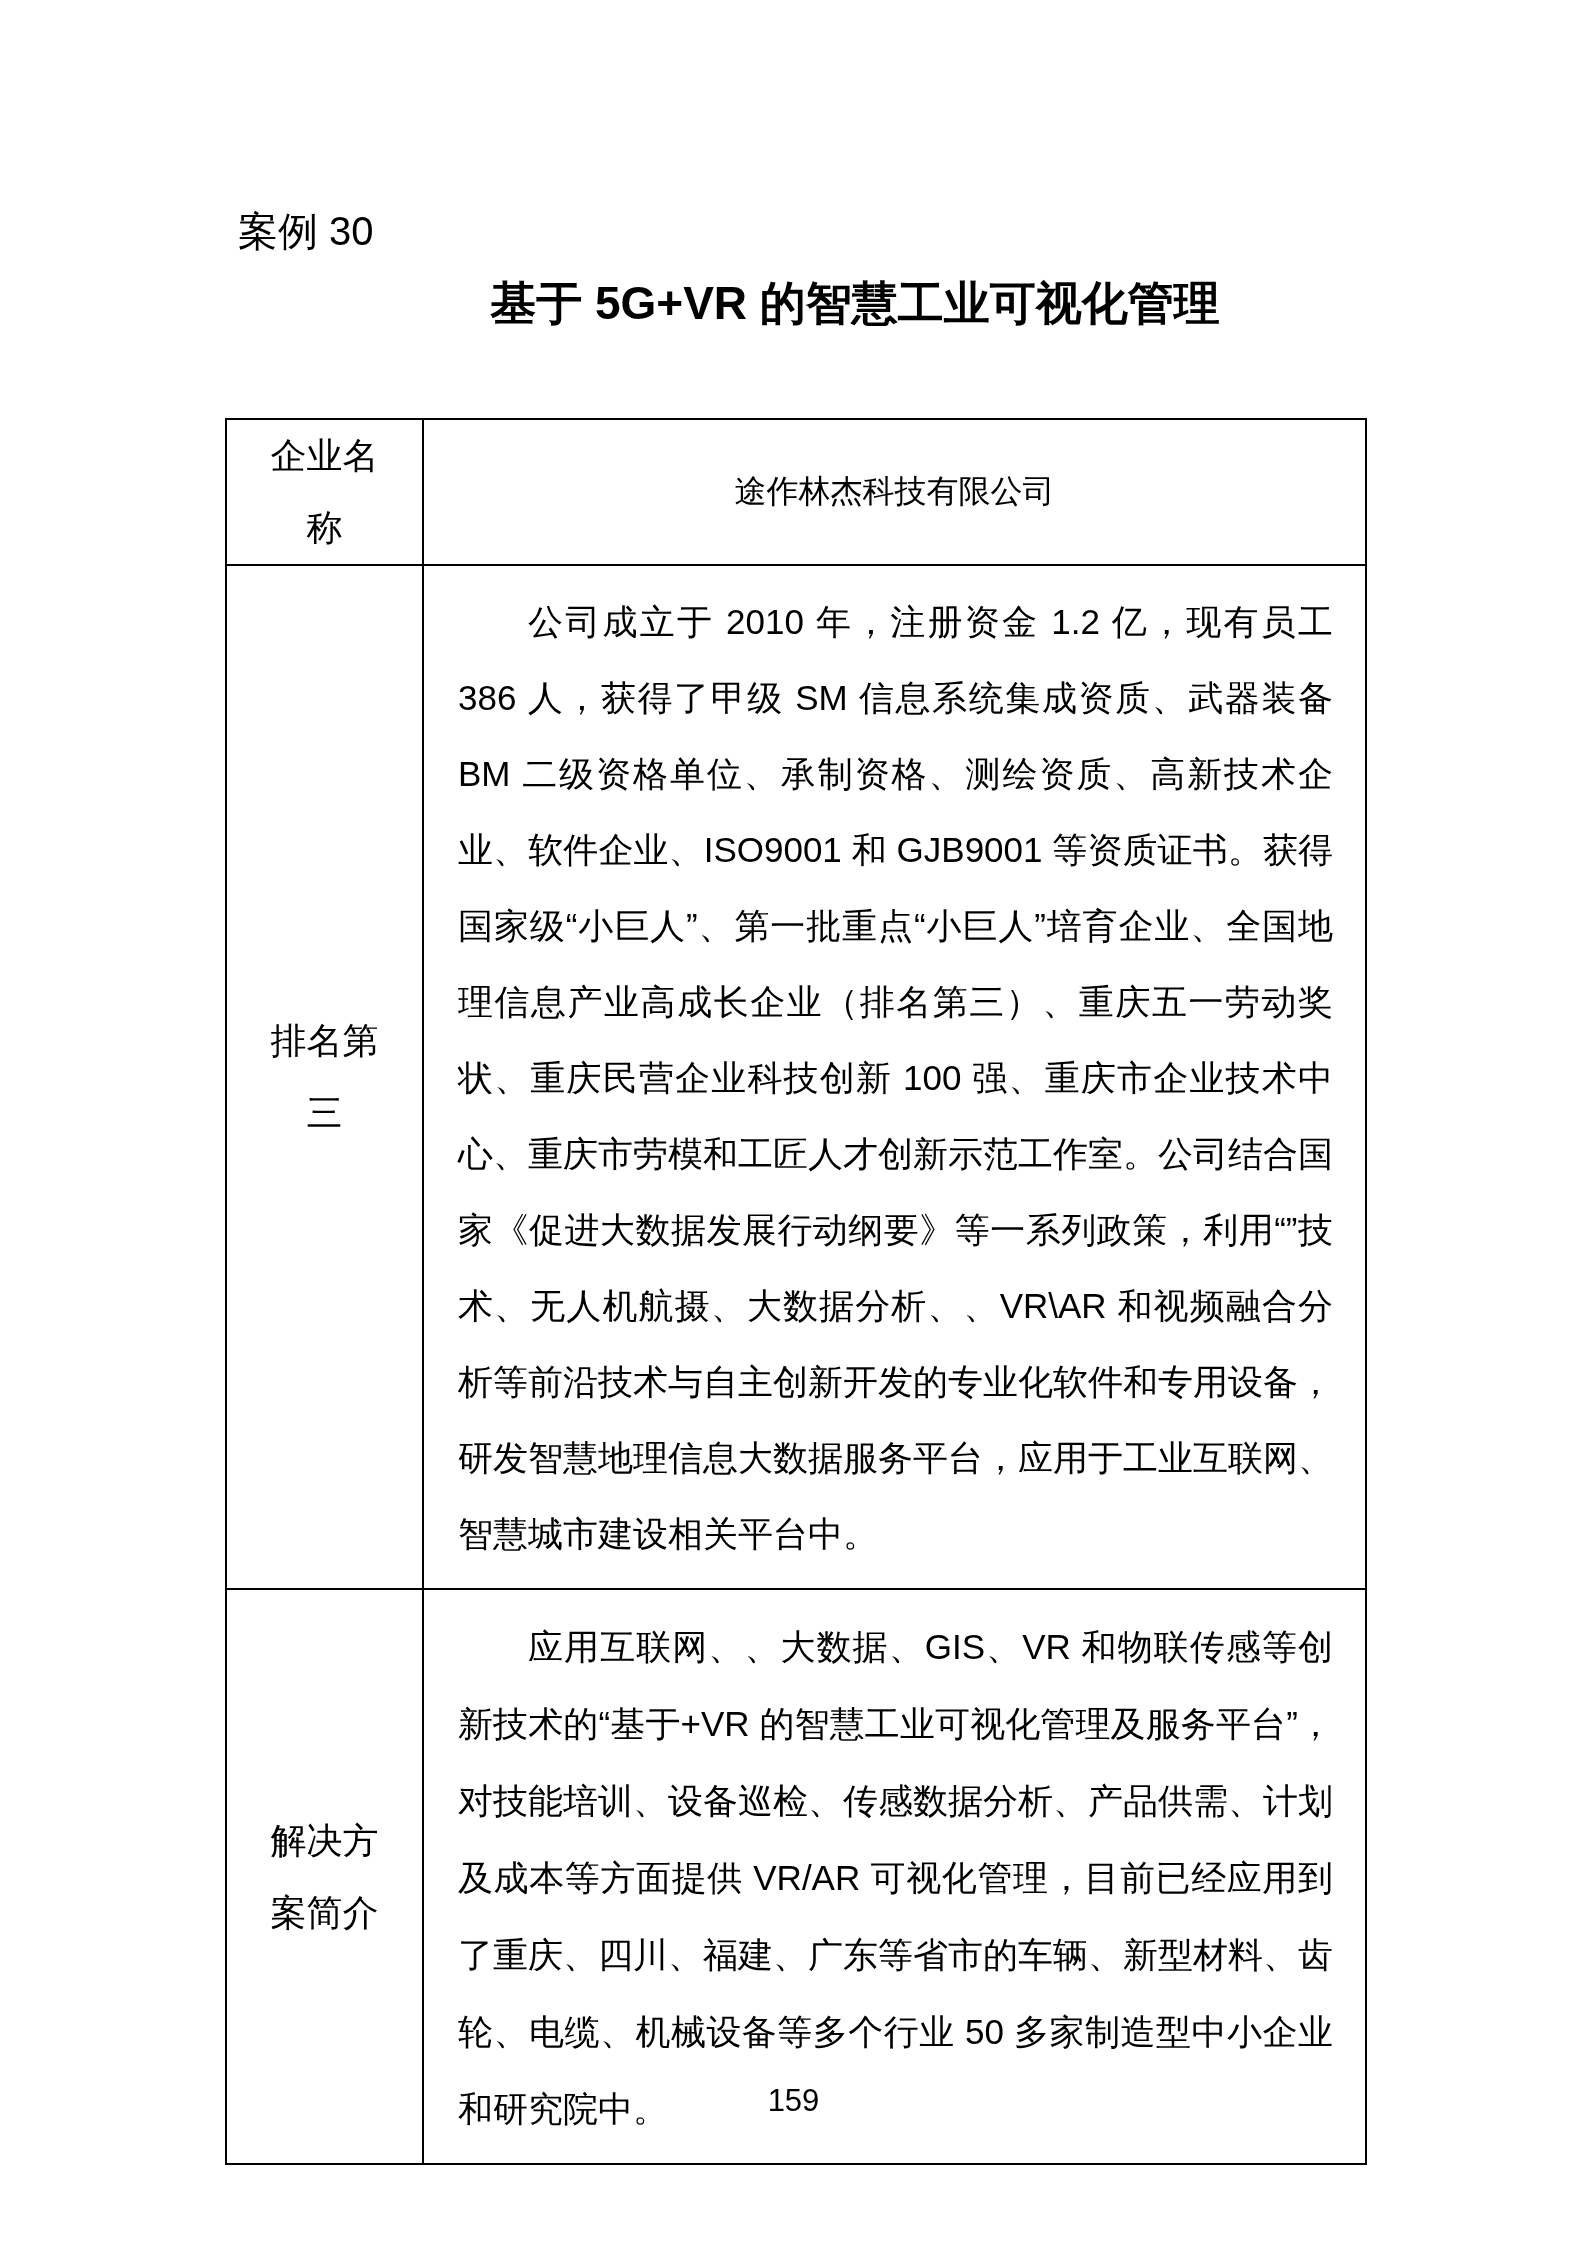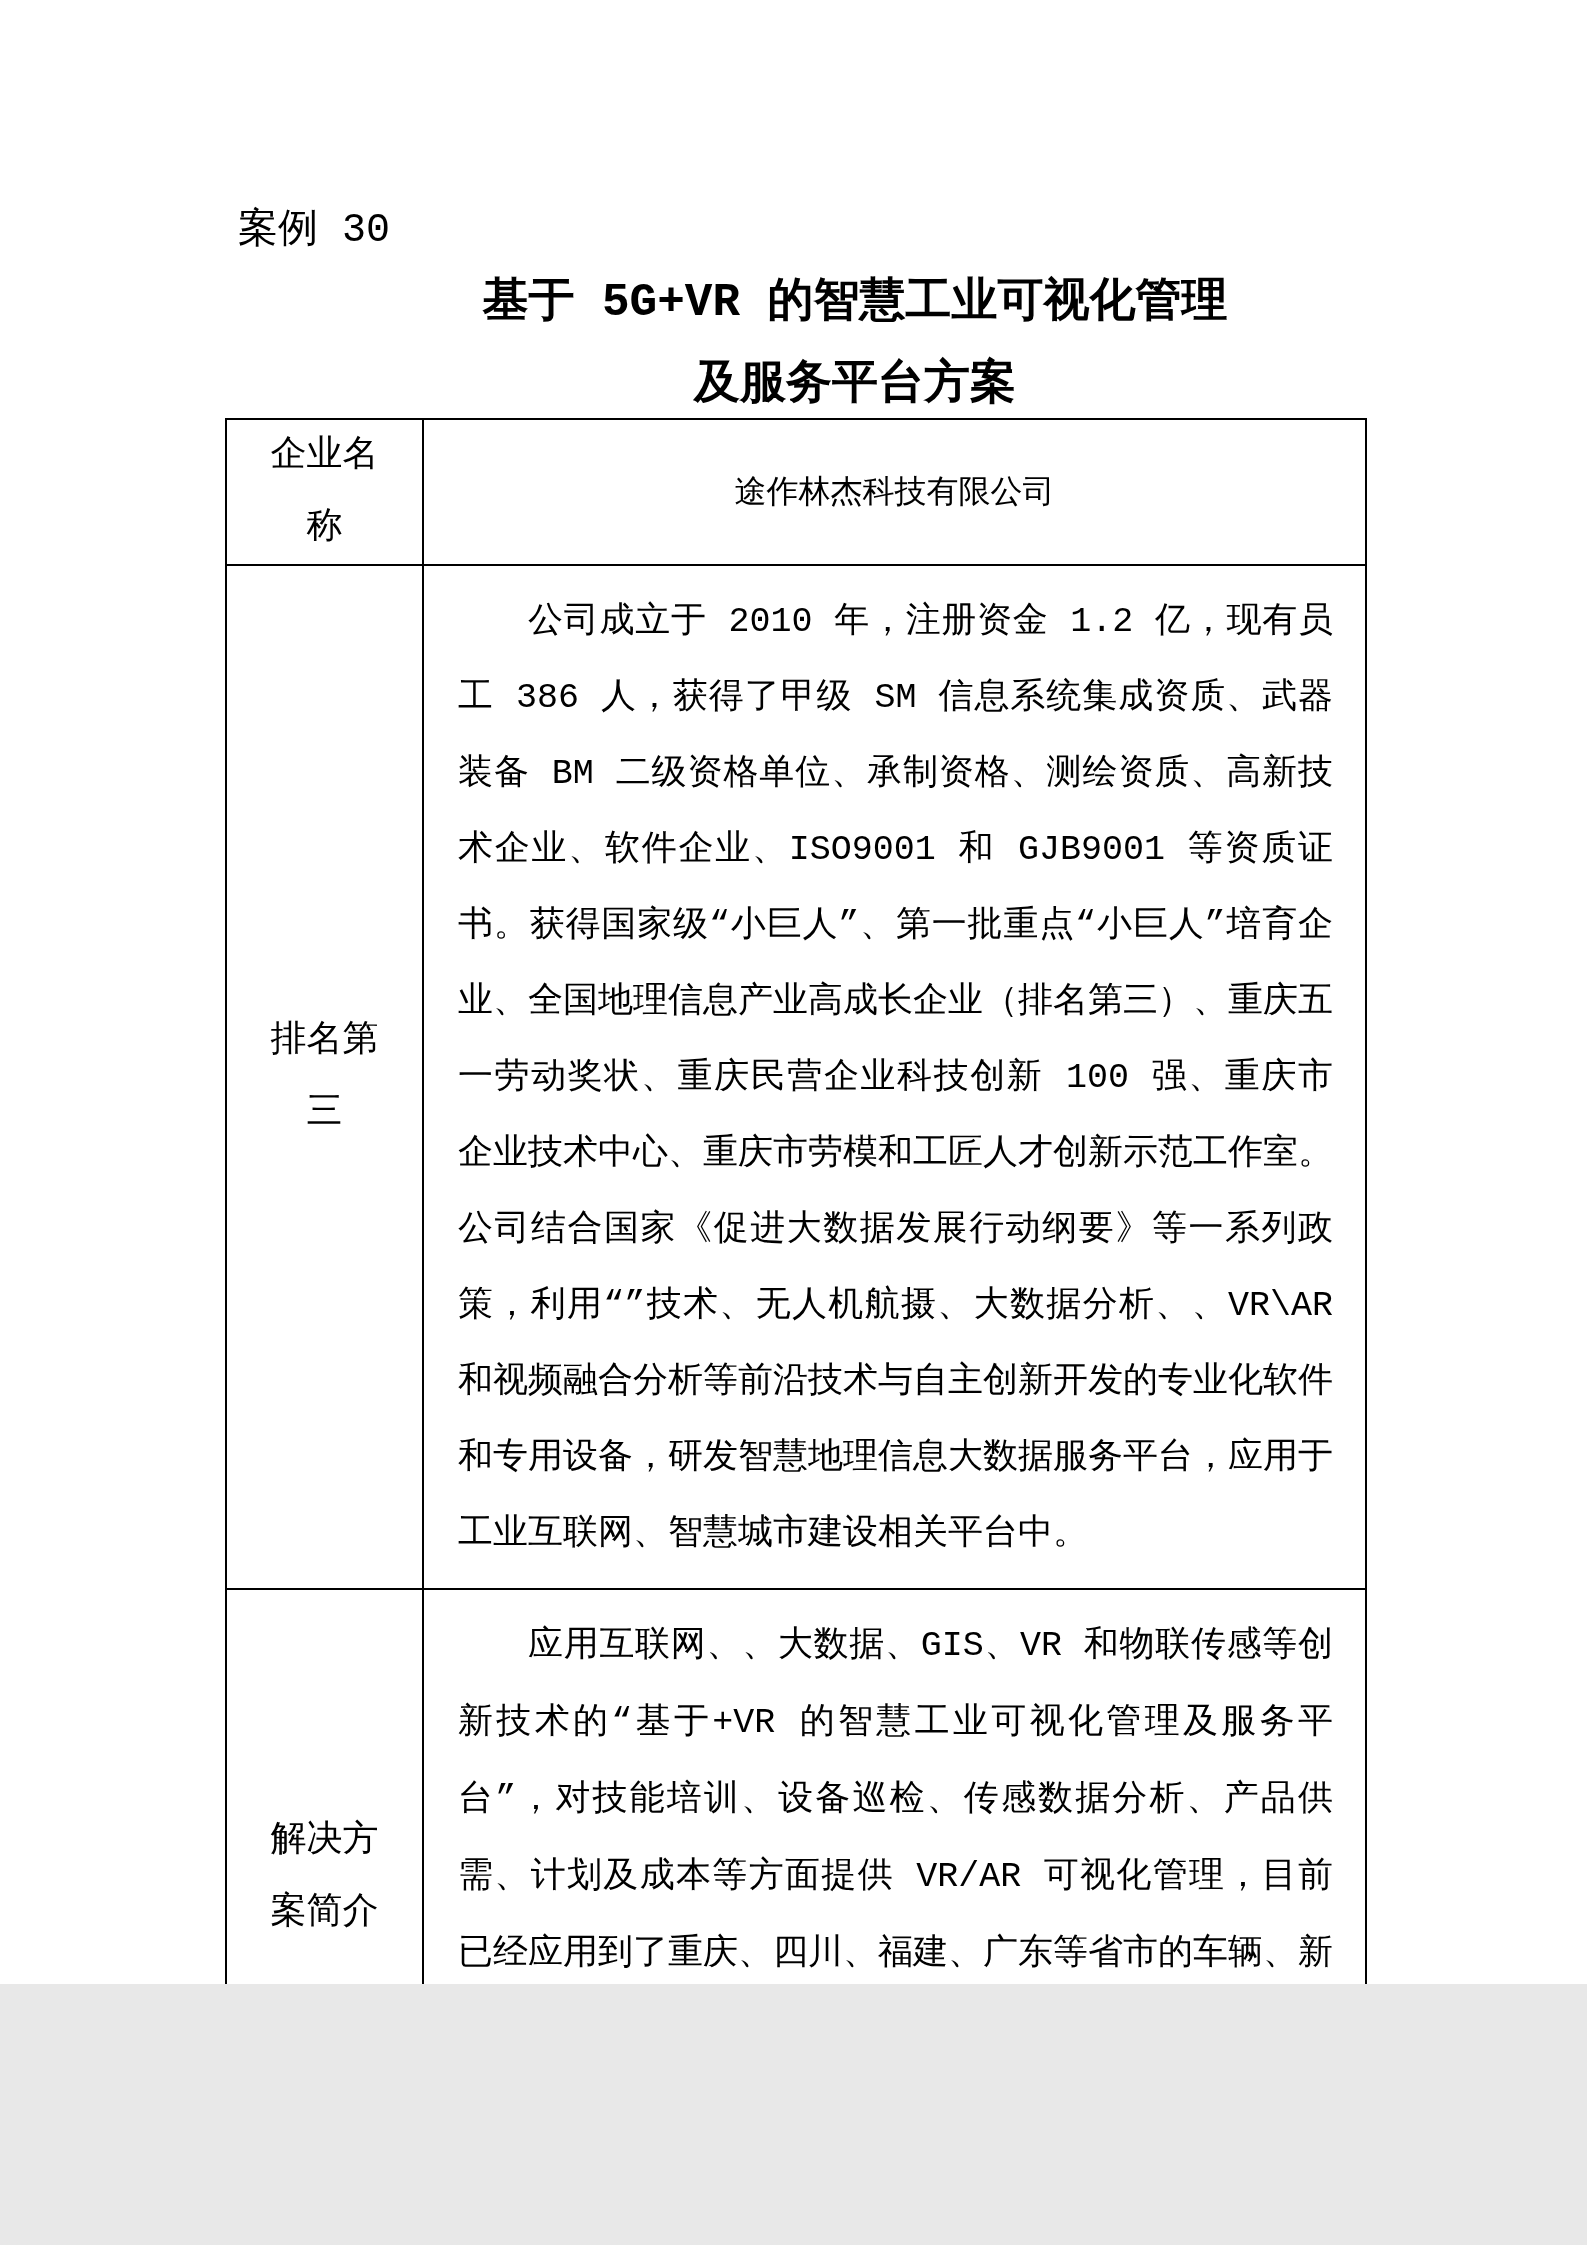--- a/index.html
+++ b/index.html
@@ -3,26 +3,26 @@
 <meta charset="utf-8">
 <style>
   html, body {
     margin: 0;
     padding: 0;
     background: #e8e8e8;
   }
   .page {
     position: relative;
     width: 1587px;
-    height: 1984px;
+    height: 2245px;
     margin: 0 auto;
     background: #ffffff;
     outline: 1px solid #b8b8b8;
     color: #000000;
-    font-family: Liberation Mono, monospace;
+    font-family: Liberation Sans, sans-serif;
     overflow: hidden;
   }
   .case-label {
     position: absolute;
     left: 238px;
     top: 205px;
     font-size: 40px;
     line-height: 52px;
     white-space: nowrap;
   }
@@ -89,21 +89,20 @@
 </style>
 </head>
 <body>
 
 <div class="page">
 
   <div class="case-label">案例 30</div>
 
   <h1 class="doc-title">
     <span>基于 5G+VR 的智慧工业可视化管理</span><br>
-    <span>及服务平台方案</span>
   </h1>
 
   <table class="info-table">
     <colgroup>
       <col class="c-label">
       <col class="c-content">
     </colgroup>
     <tbody>
         <tr class="row-1">
       <td class="label-cell">企业名称</td>

